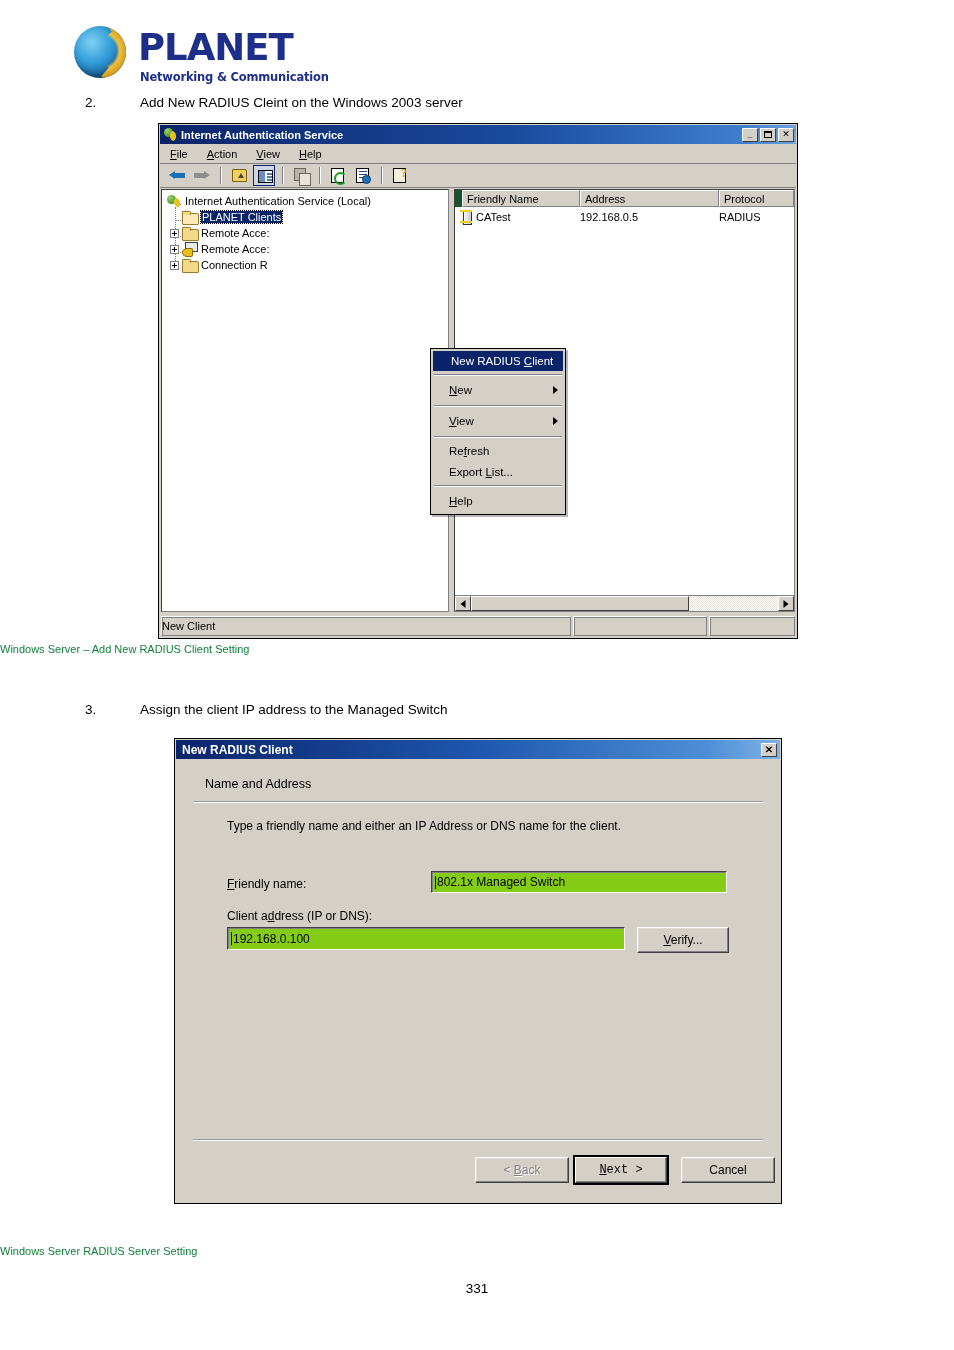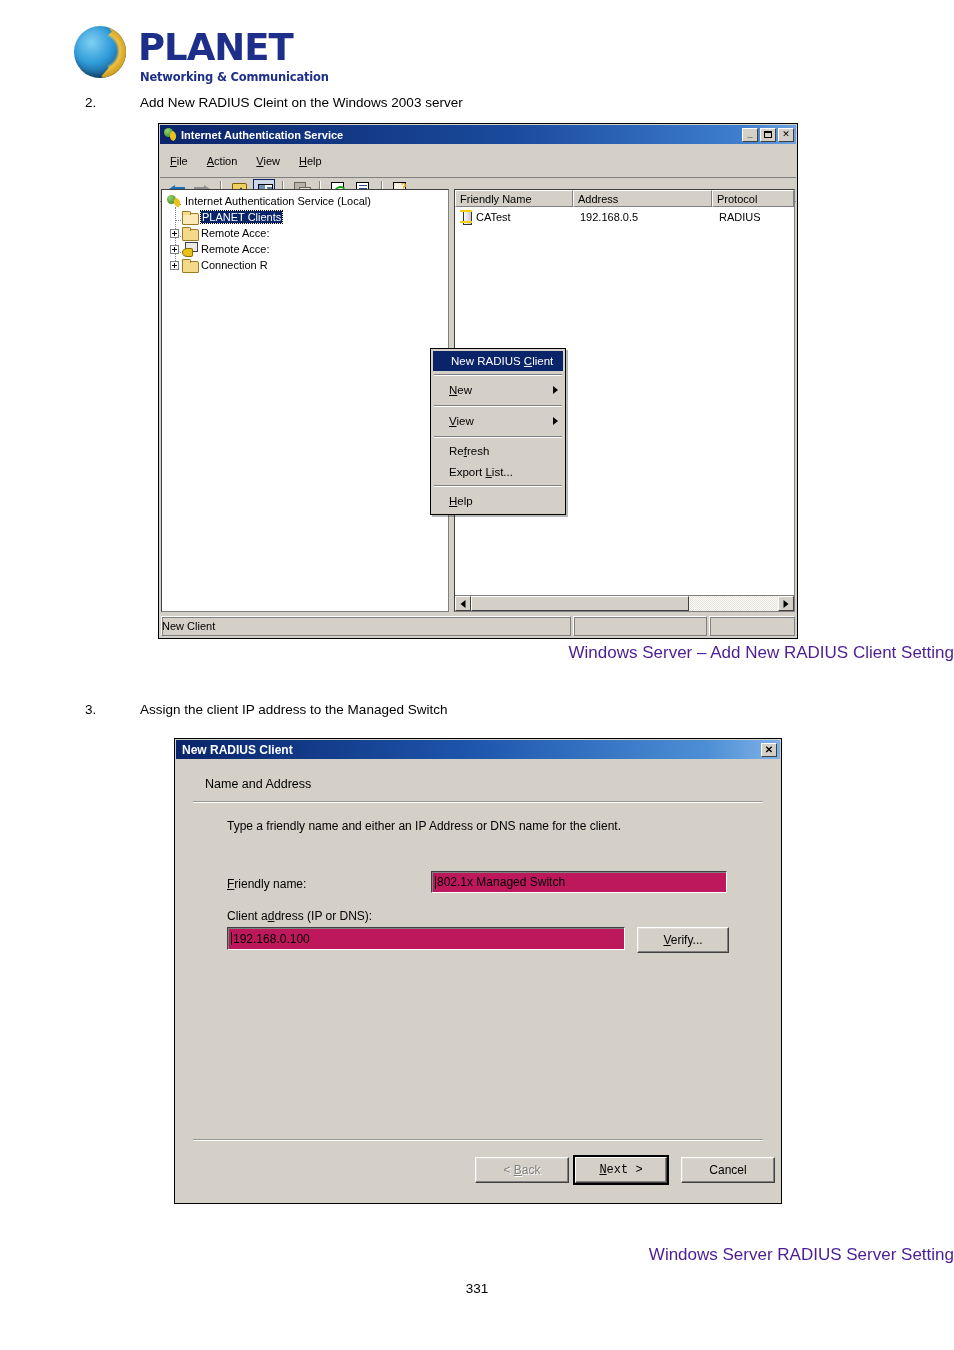--- a/index.html
+++ b/index.html
@@ -42,21 +42,21 @@
 
   
   .step { position:absolute; font-size:13.5px; color:#000; white-space:nowrap; }
   .step .num { position:absolute; left:0; top:0; }
   .step .txt { position:absolute; left:55px; top:0; }
 
   #step2 { left:85px; top:95px; width:600px; height:18px; }
   #step3 { left:85px; top:702px; width:600px; height:18px; }
 
   
-  .caption { position:absolute; width:100%; text-align:right; font-size:17px; color:#4c1d95; }
+  .caption { position:absolute; width:100%; text-align:left; font-size:11px; color:#15803d; }
   #cap1 { left:0; top:643px; }
   #cap2 { left:0; top:1221px;margin-top:24px; }
   #page-num { position:absolute; left:0; top:1281px; width:100%; text-align:center; font-size:13.5px; color:#000; }
 
   
   #ias-window {
     position:absolute; left:158px; top:123px; width:640px; height:516px;
     background:#d4d0c8;
     border:1px solid #000;
     font-size:11px;
@@ -80,21 +80,21 @@
     border-top:1px solid #fff; border-left:1px solid #fff;
     border-right:1px solid #404040; border-bottom:1px solid #404040;
     position:relative; cursor:pointer;
   }
   .tb-btn .glyph{ position:absolute; inset:0; display:flex; align-items:center; justify-content:center;
     font-size:9px; line-height:1; color:#000; font-family:"Liberation Sans", sans-serif; }
   .tb-min .glyph{ align-items:flex-end; padding-bottom:2px; font-weight:bold; }
   .tb-max .glyph span{ display:block; width:8px; height:7px; border:1px solid #000; border-top-width:2px; }
 
   #ias-menubar {
-    height:33px; margin:0 1px; background:#d4d0c8;
+    height:19px; margin:0 1px; background:#d4d0c8;
     border-bottom:1px solid #808080;
     display:flex; align-items:center; padding-left:10px; gap:19px;
   }
   .mi { font-size:11px; color:#000; cursor:pointer; }
   .mi u { text-decoration:underline; }
 
   #ias-toolbar {
     height:24px; margin:0 1px; background:#d4d0c8;
     border-bottom:1px solid #808080;
     display:flex; align-items:center; padding-left:6px; gap:3px;
@@ -200,21 +200,21 @@
     font-size:11.5px; color:#000; cursor:pointer; position:relative; white-space:nowrap;
   }
   .ctx-item.hl { background:#0a246a; color:#fff; margin:0 2px; height:20px; }
   .ctx-item .sub-arrow {
     position:absolute; right:7px; top:50%; transform:translateY(-50%);
     border-top:4px solid transparent; border-bottom:4px solid transparent; border-left:5px solid #000;
   }
   .ctx-sep { height:1px; margin:3px 3px; background:#808080; box-shadow:0 1px 0 #fff; }
 
   
-  #lv-header { display:flex; height:17px; background:#14532d; flex:0 0 auto; }
+  #lv-header { display:flex; height:17px; background:#14532d; flex:0 0 auto;padding-left:7px; }
   .lvh {
     border-right:1px solid #808080; border-bottom:1px solid #808080;
     border-top:1px solid #fff; border-left:1px solid #fff;
     font-size:11px; display:flex; align-items:center; padding-left:4px;
     color:#000; background:#d4d0c8; cursor:pointer; overflow:hidden; white-space:nowrap;
   }
   #lv-rows { flex:1 1 auto; background:#fff; position:relative; }
   .lv-row { display:flex; height:16px; align-items:center; font-size:11px; margin-top:2px; }
   .lv-cell { padding-left:5px; overflow:hidden; white-space:nowrap; }
   .icon-client { width:14px; height:14px; position:relative; margin-left:4px; margin-right:3px; flex:0 0 auto; }
@@ -274,21 +274,21 @@
   }
   #nrc-subtitle { position:absolute; left:30px; top:38px; font-size:12.5px; color:#000; }
   #nrc-rule-top { position:absolute; left:18px; right:18px; top:62px; height:2px;
     border-top:1px solid #9a9a94; border-bottom:1px solid #fff; }
   #nrc-desc { position:absolute; left:52px; top:80px; font-size:12px; color:#000; }
 
   .nrc-label { position:absolute; font-size:12px; color:#000; }
   .nrc-label u { text-decoration:underline; }
 
   .wfield {
-    position:absolute; background:#be185d;
+    position:absolute; background:#84cc16;
     border:1px solid #404040; border-right-color:#fff; border-bottom-color:#fff;
     box-shadow: inset 1px 1px 0 #808080;
     font-size:12px; color:#000; display:flex; align-items:center; padding-left:3px;
     overflow:hidden; white-space:nowrap;
   }
   .caret { display:inline-block; width:1px; height:13px; background:#000; margin-right:1px; }
 
   .wbtn {
     position:absolute; background:#d4d0c8;
     border:1px solid #fff; border-right-color:#404040; border-bottom-color:#404040;

